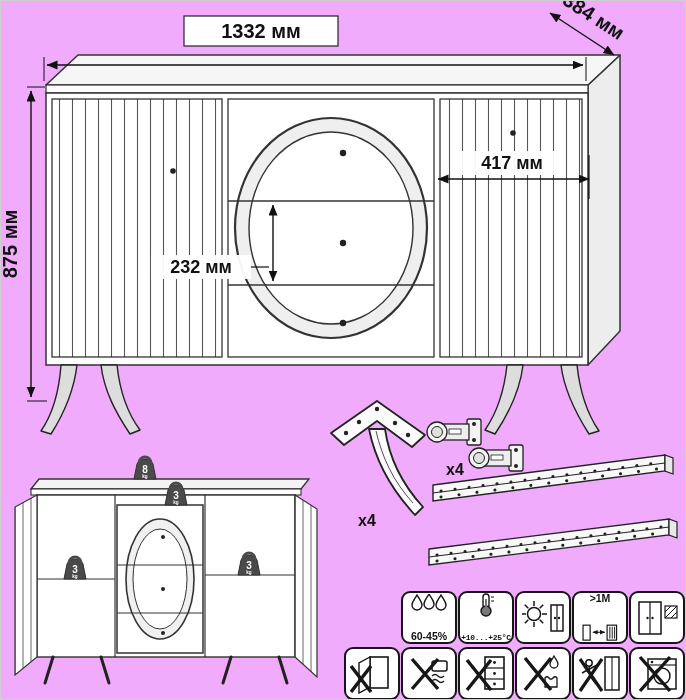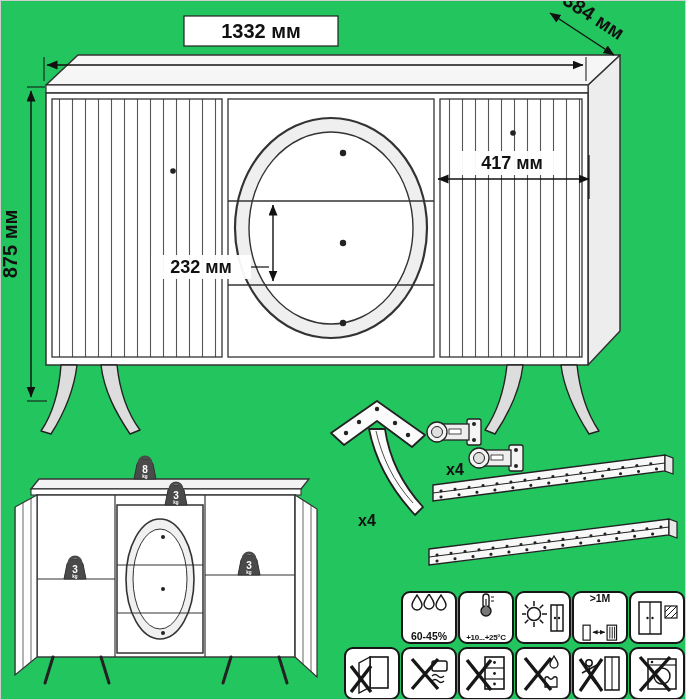--- a/index.html
+++ b/index.html
@@ -1,30 +1,30 @@
 <!DOCTYPE html>
 <html><head>
 <meta charset="utf-8">
 <style>
   html,body{margin:0;padding:0;background:#fff;}
-  .canvas{position:relative;width:686px;height:700px;background:#22c55e;border:1px solid #cfcfcf;
+  .canvas{position:relative;width:686px;height:700px;background:#f0abfc;border:1px solid #cfcfcf;
           box-sizing:border-box;overflow:hidden;font-family:"Liberation Sans",sans-serif;}
   .abs{position:absolute;}
   svg text{font-family:"Liberation Sans",sans-serif;fill:#111;}
   .dim-text{font-weight:bold;font-size:20px;}
   .dim-text-sm{font-weight:bold;font-size:18px;}
   .count-text{font-weight:bold;font-size:16px;}
   .weight-num{font-weight:bold;font-size:10px;fill:#fff;}
   .weight-kg{font-weight:bold;font-size:4.6px;fill:#fff;}
   .cell{position:absolute;width:56px;height:53px;border:2.6px solid #161616;border-radius:9px;
         background:#fff;box-sizing:border-box;display:flex;flex-direction:column;
         align-items:center;justify-content:center;gap:17px;}
   .cell svg{display:block;}
   .cell-label{font-size:10.5px;font-weight:bold;color:#111;line-height:1;white-space:nowrap;}
-  .cell-label.small{font-size:8px;letter-spacing:-0.3px;}
+  .cell-label.small{font-size:8px;letter-spacing:-0.3px;font-family:Liberation Mono, monospace;}
   .cell-label.top{margin-bottom:1px;}
 </style>
 </head>
 <body>
 
 <div class="canvas">
 
   <svg class="abs" style="left:0;top:0" width="686" height="445" viewBox="0 0 686 445">
     <defs>
       <marker id="ah" markerWidth="12" markerHeight="10" refX="10.5" refY="4.5" orient="auto-start-reverse" markerUnits="userSpaceOnUse">

